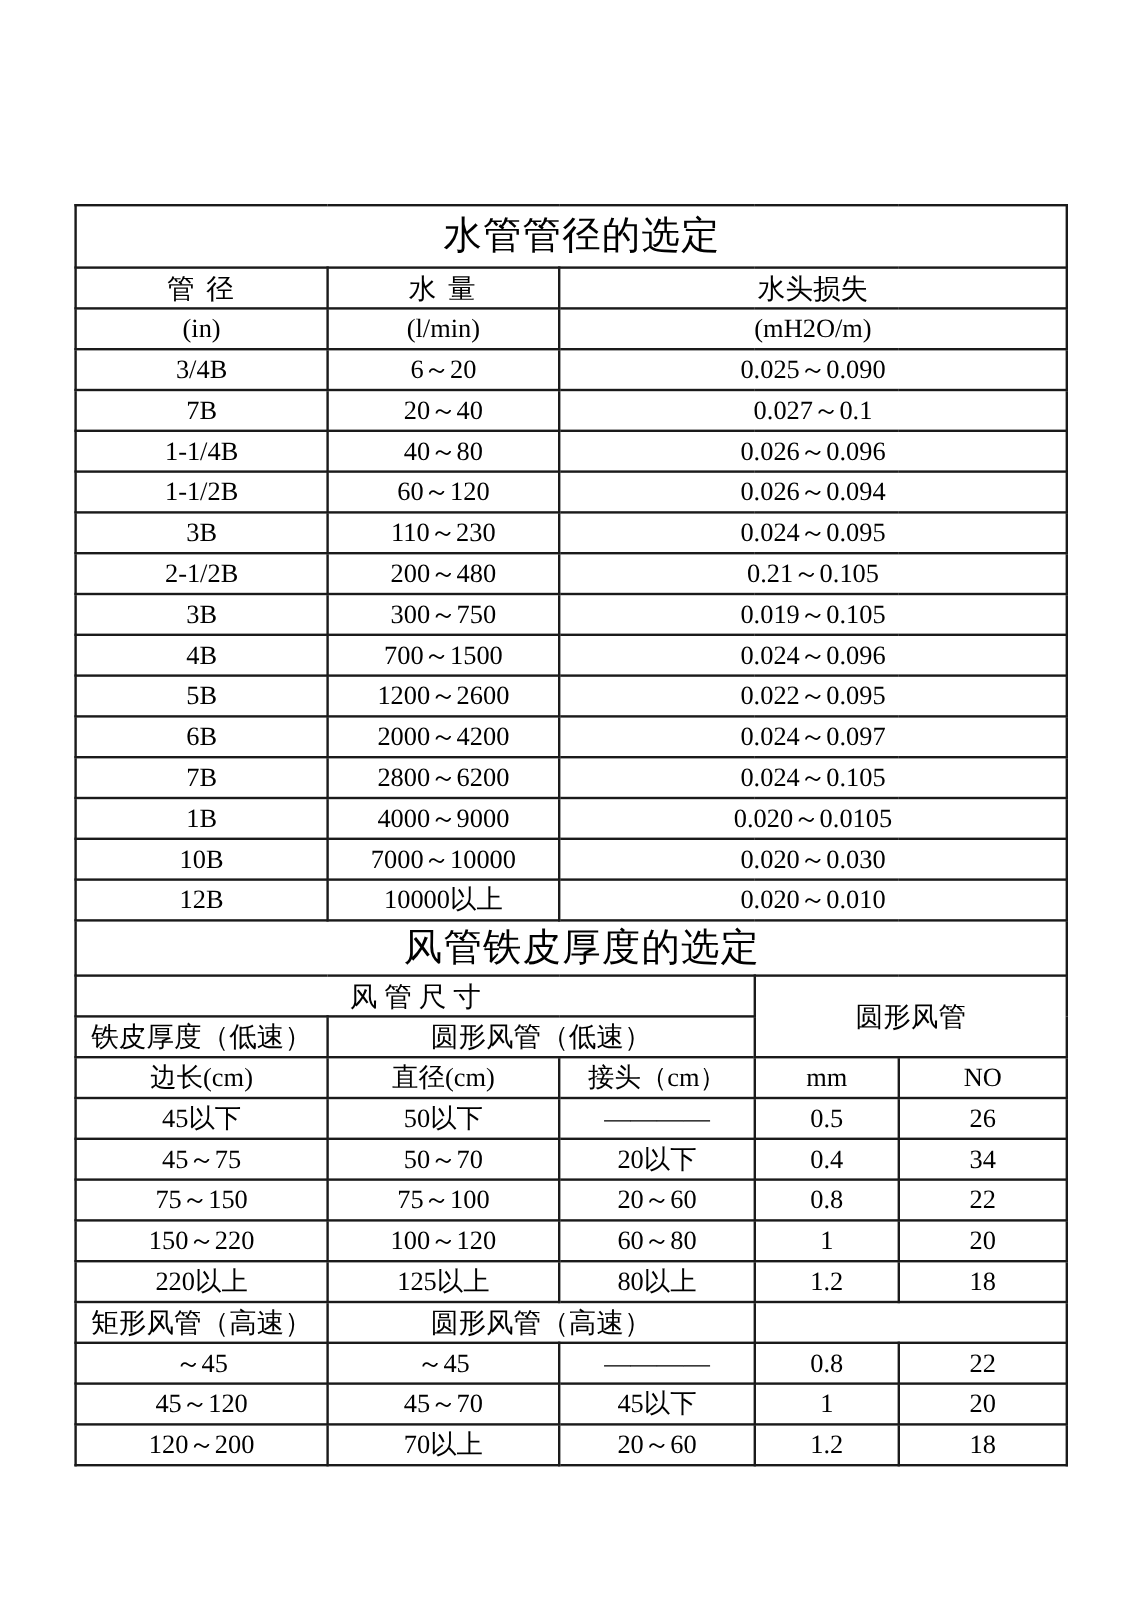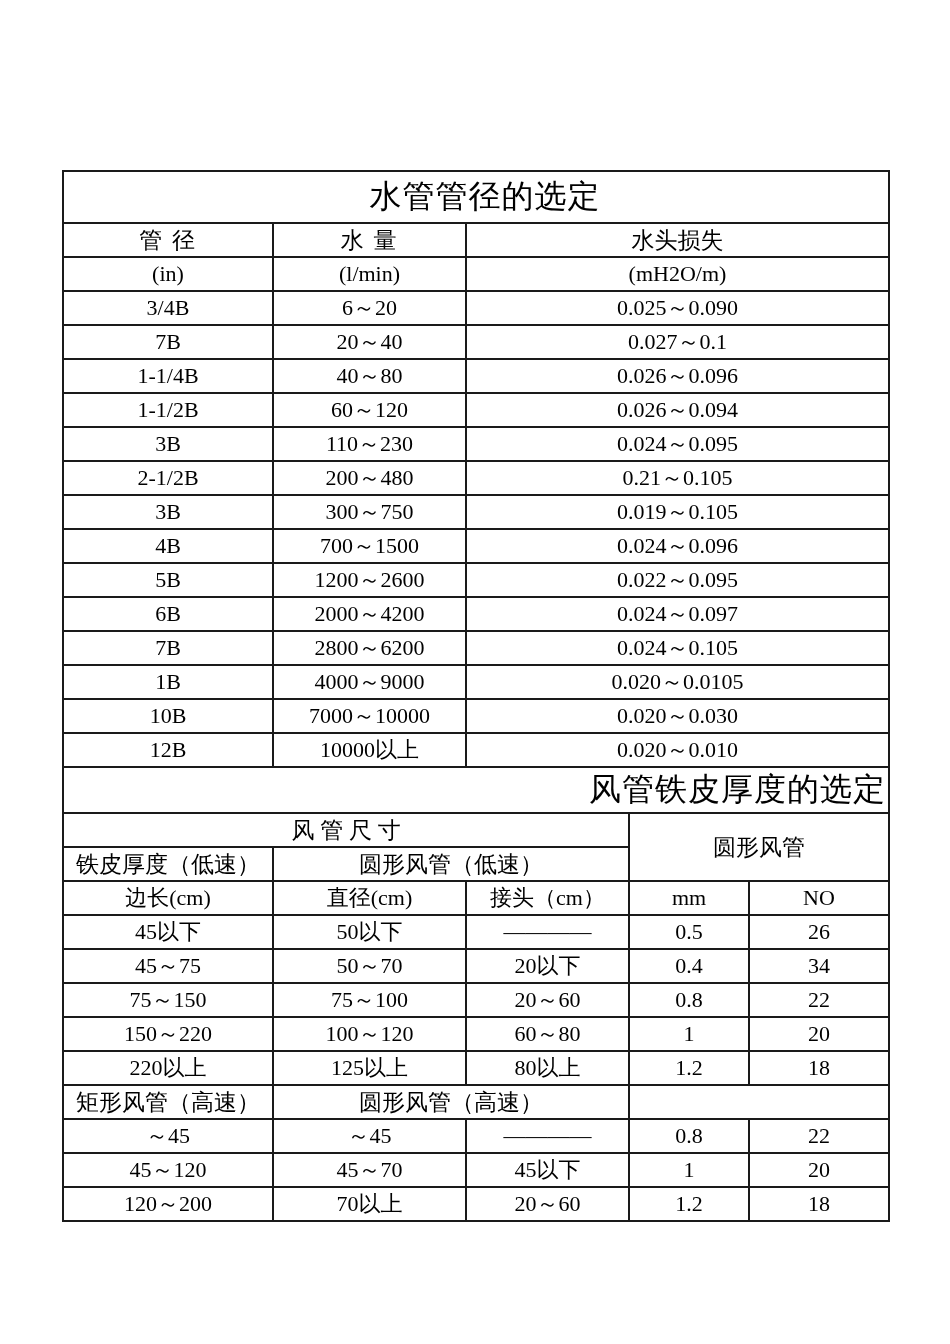--- a/index.html
+++ b/index.html
@@ -35,21 +35,20 @@
     white-space: nowrap;
   }
   td.title-cell {
     font-size: 32px;
     height: 50px;
     letter-spacing: 1px;
     padding-left: 20px;
   }
   td.title-cell.second {
     height: 42px;
-    text-align: right;
   }
   td.header-cell {
     font-size: 23px;
   }
   td.spaced {
     letter-spacing: 2px;
   }
 </style>
 </head>
 <body>

